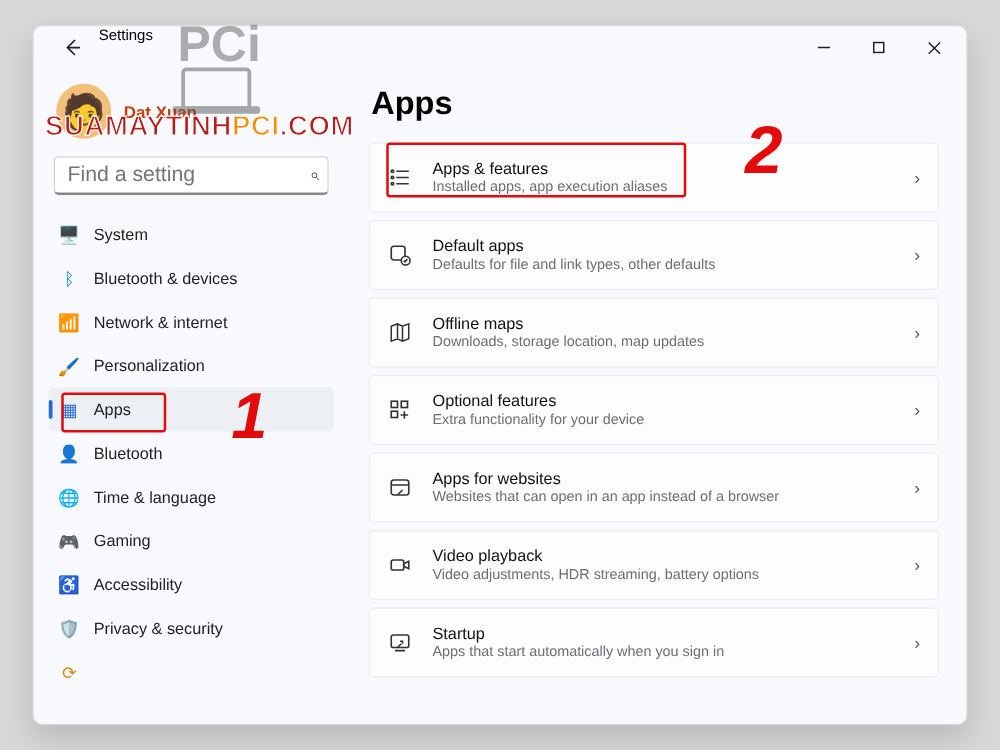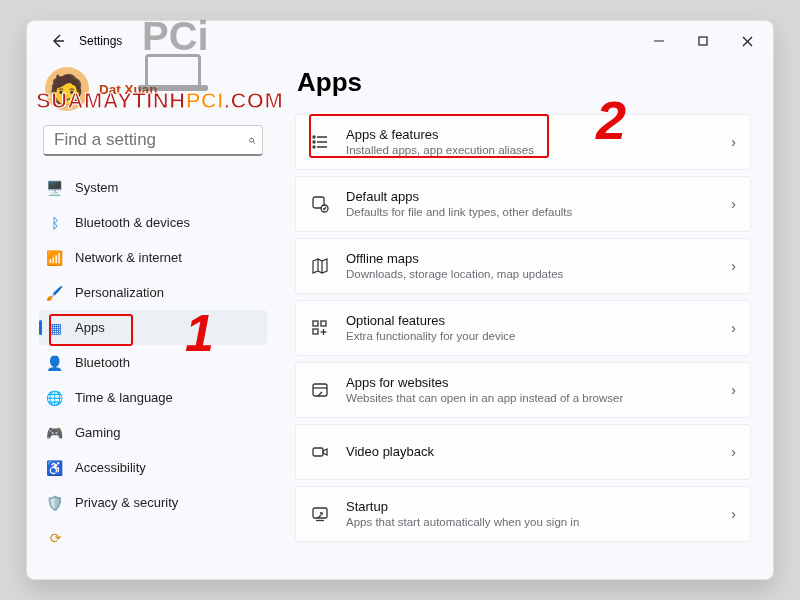--- a/index.html
+++ b/index.html
@@ -13,21 +13,21 @@
   .window {
     width: 748px; height: 560px;
     background: #f7f9fc;
     border: 1px solid #ddd;
     border-radius: 8px;
     box-shadow: 0 10px 25px rgba(0,0,0,.15);
     position: relative;
     overflow: hidden;
   }
   .titlebar {
-    height: 40px; display:flex; align-items:center; padding: 0 4px 0 14px;
+    height: 40px; display:flex; padding: 0 4px 0 14px;
   }
   .back-btn { width:34px; height:34px; display:flex;align-items:center;justify-content:center; border-radius:4px; font-size:16px; }
   .title-text { font-size:12px; margin-left:4px; }
   .win-controls { margin-left:auto; display:flex; }
   .win-btn { width:44px; height:34px; display:flex; align-items:center; justify-content:center; font-size:10px; color:#222;}
   .win-btn.close { font-size:13px; }
 
   .body { display:flex; height: calc(100% - 40px); }
 
   .sidebar { width: 252px; padding: 2px 12px 10px 12px; overflow:hidden; }
@@ -307,20 +307,21 @@
 
         <div class="card">
           <span class="c-ico">
               <svg width="18" height="18" viewBox="0 0 18 18">
                 <rect x="2" y="5" width="10" height="8" rx="1.5" fill="none" stroke="#333" stroke-width="1.3"></rect>
                 <path d="M12 8l4-2v6l-4-2z" fill="none" stroke="#333" stroke-width="1.3"></path>
               </svg>
             </span>
           <div class="c-text">
               <div class="c-title">Video playback</div>
+              <div class="c-sub">Video adjustments, HDR streaming, battery options</div>
             </div>
           <span class="chev">›</span>
         </div>
 
         <div class="card">
           <span class="c-ico">
               <svg width="18" height="18" viewBox="0 0 18 18">
                 <rect x="2" y="3" width="14" height="10" rx="1.5" fill="none" stroke="#333" stroke-width="1.3"></rect>
                 <path d="M7 13l3-3" stroke="#333" stroke-width="1.3"></path>
                 <path d="M9 8h2v2" fill="none" stroke="#333" stroke-width="1.3"></path>

